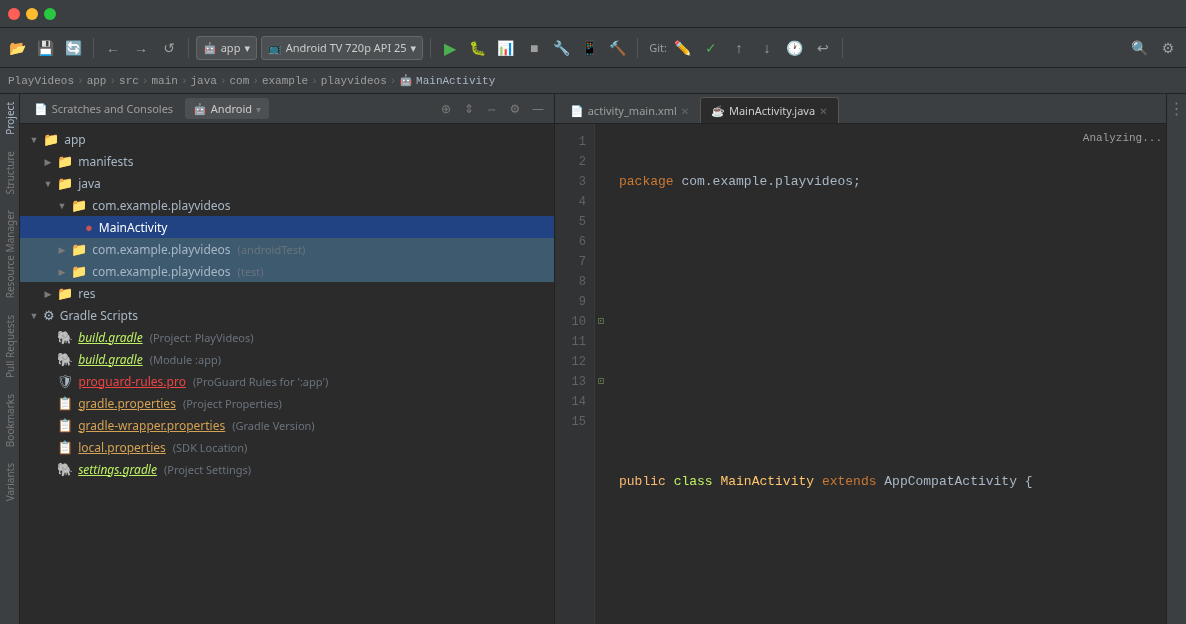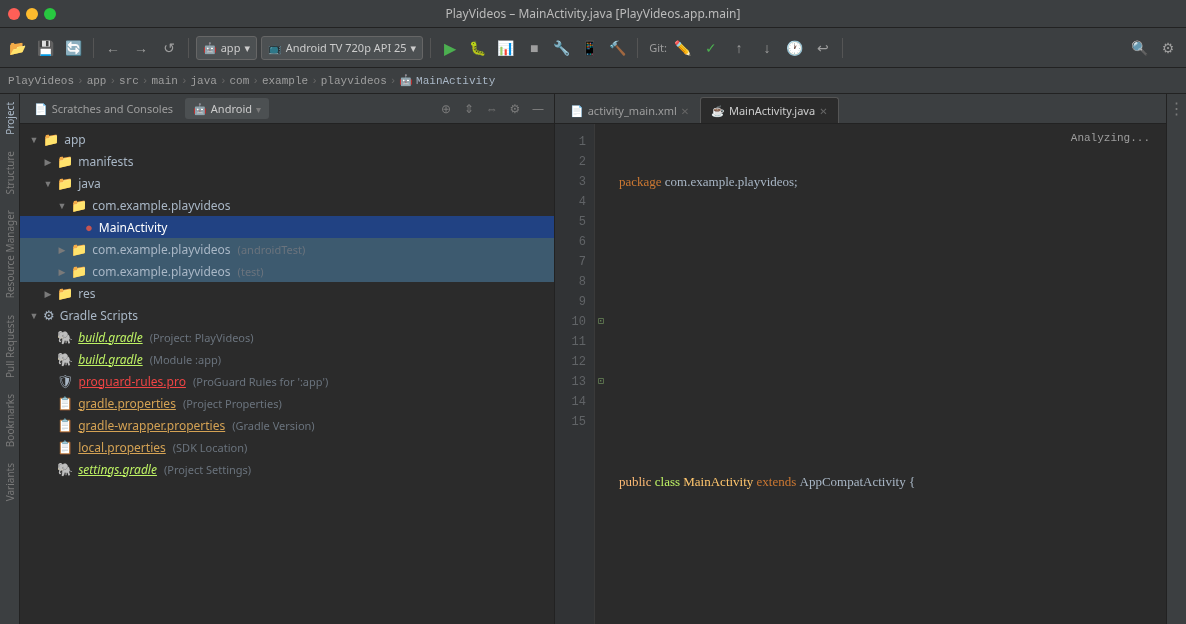--- a/index.html
+++ b/index.html
@@ -258,21 +258,20 @@
     .code-content {
       flex: 1;
       padding: 8px 12px;
       overflow: auto;
       white-space: pre;
       line-height: 20px;
     }
     .code-line {
       height: 20px;
       display: flex;
-      font-family: Liberation Serif, serif;
     }
 
     
     .kw-package { color: #cc7832; }
     .kw-import { color: #cc7832; }
     .kw-public { color: #fdba74; }
     .kw-class { color: #bef264; }
     .kw-extends { color: #cc7832; }
     .cn-name { color: #a9b7c6; }
     .cn-main { color: #ffc66d; }
@@ -329,21 +328,20 @@
   </style>
 </head>
 <body>
 
 <div class="title-bar">
   <div class="title-bar-controls">
     <span class="tb-btn tb-close"></span>
     <span class="tb-btn tb-min"></span>
     <span class="tb-btn tb-max"></span>
   </div>
-  <span class="title-bar-text">PlayVideos – MainActivity.java [PlayVideos.app.main]</span>
 </div>
 
 <div class="toolbar">
 
   <div class="toolbar-btn">📂</div>
   <div class="toolbar-btn">💾</div>
   <div class="toolbar-btn">🔄</div>
   <div class="toolbar-separator"></div>
   <div class="toolbar-btn">←</div>
   <div class="toolbar-btn">→</div>
@@ -558,21 +556,21 @@
       </div>
       <div class="editor-tab active">
         <span>☕</span>
         <span>MainActivity.java</span>
         <span class="editor-tab-close">✕</span>
       </div>
     </div>
 
     <div class="code-editor" style="position:relative;">
 
-      <div class="analyzing-badge" style="position:absolute; top:4px; right:16px; z-index:10;">Analyzing...</div>
+      <div class="analyzing-badge" style="position:absolute; top:4px; right:4px; z-index:10;">Analyzing...</div>
 
       <div class="line-numbers">
         <div class="line-number">1</div>
         <div class="line-number">2</div>
         <div class="line-number">3</div>
         <div class="line-number">4</div>
         <div class="line-number">5</div>
         <div class="line-number">6</div>
         <div class="line-number">7</div>
         <div class="line-number">8</div>

